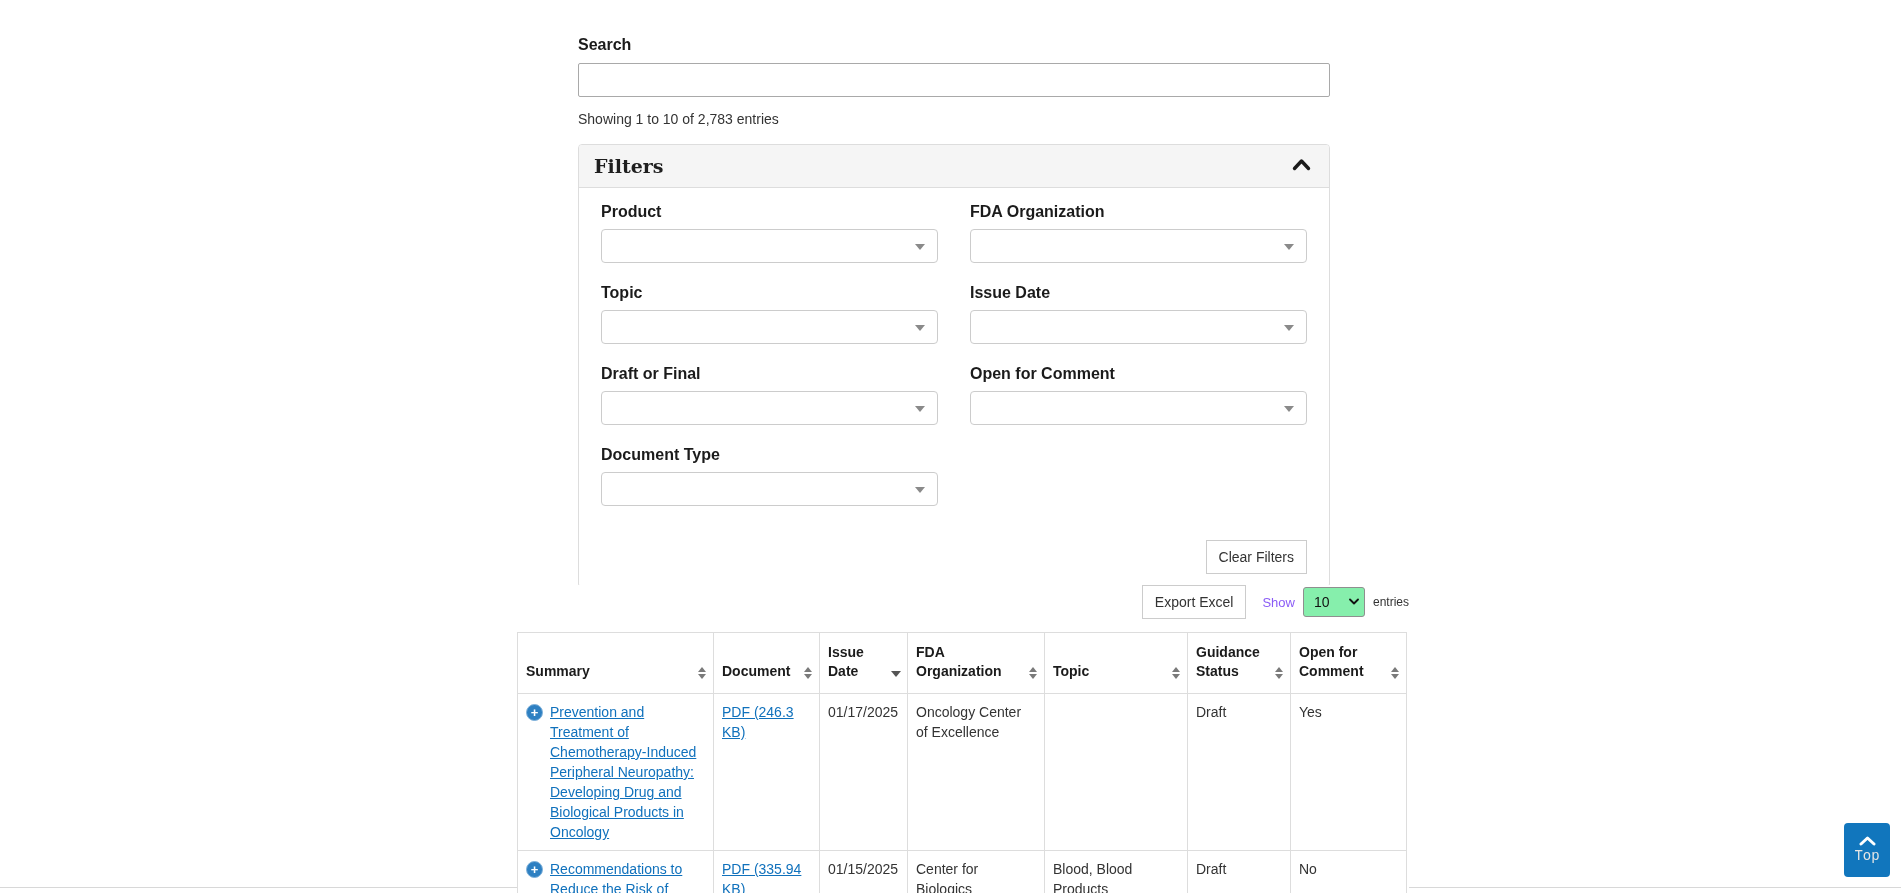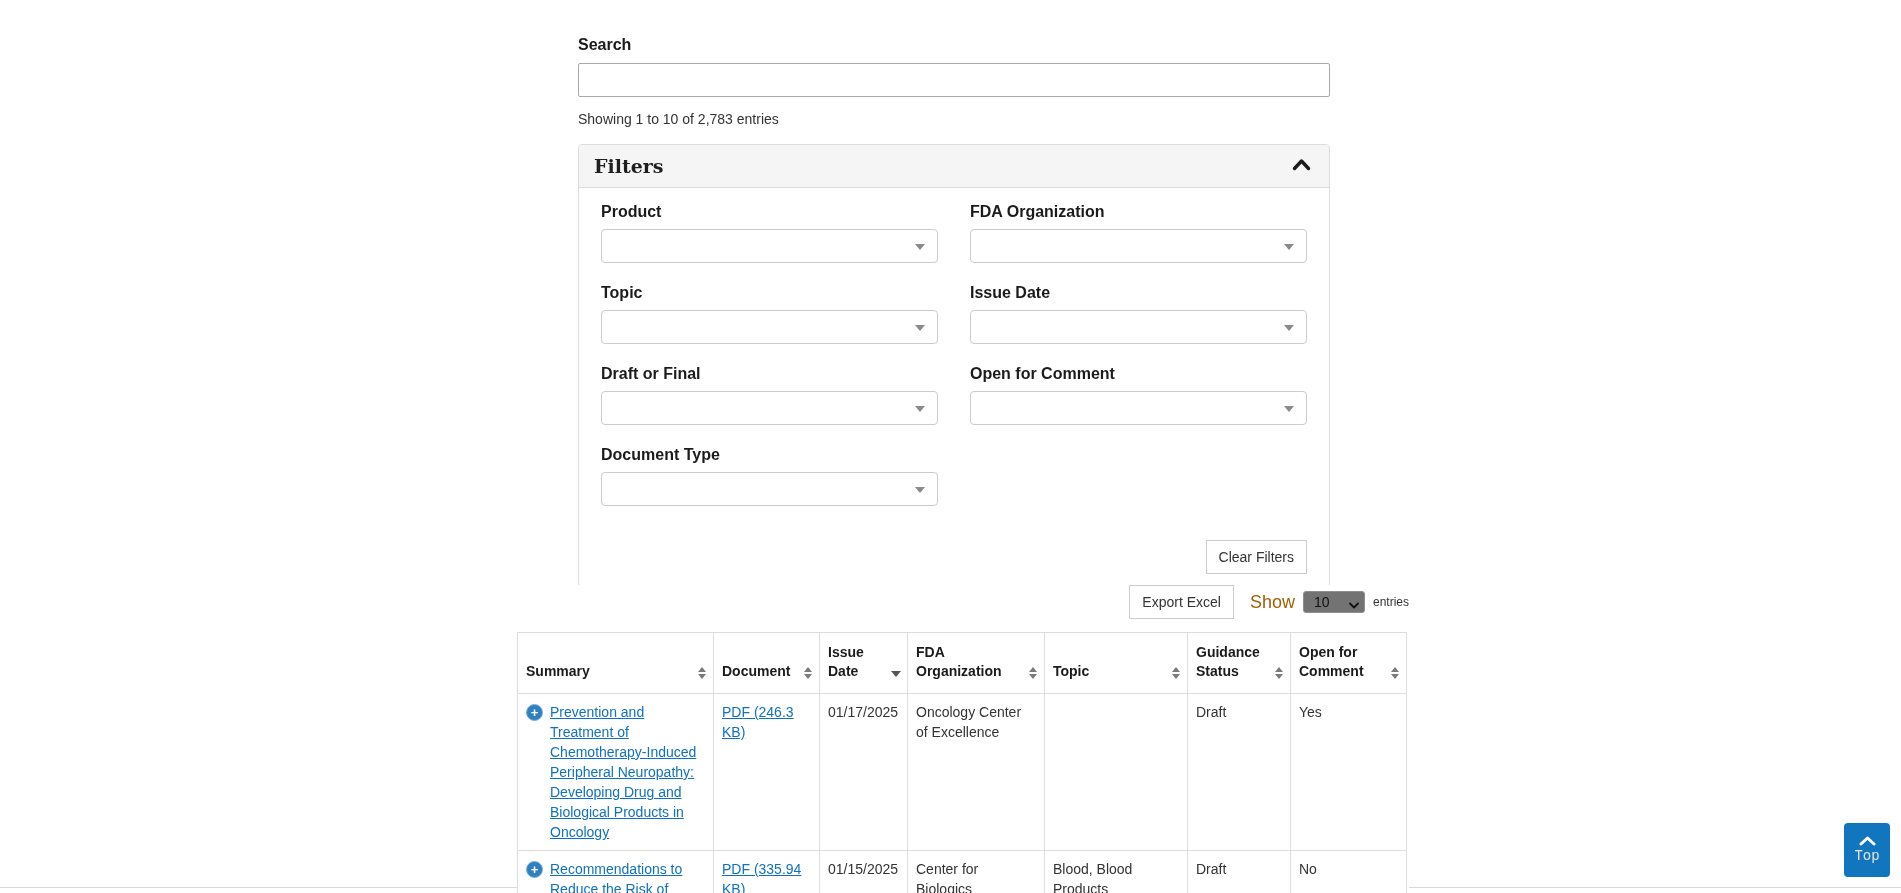--- a/index.html
+++ b/index.html
@@ -34,24 +34,24 @@
     border-left: 5px solid transparent; border-right: 5px solid transparent; border-top: 6px solid #8a8a8a; }
   .clear-row { display: flex; justify-content: flex-end; margin-top: 13px; }
   .btn { display: inline-block; background: #fff; border: 1px solid #ccc; border-radius: 0;
     font-size: 14px; color: #333; padding: 6px 12px; line-height: 20px; cursor: pointer;
     font-family: "Liberation Sans", sans-serif; }
 
   
   .table-col { position: absolute; left: 517px; top: 585px; width: 892px; background: #fff; z-index: 2; }
   .toolbar { display: flex; justify-content: flex-end; align-items: center; height: 34px; margin-bottom: 13px; }
   .toolbar .btn { margin-right: 16px; }
-  .show-label { font-size: 18px; color: #a16207; margin-right: 8px; }
+  .show-label { font-size: 13px; color: #8b5cf6; margin-right: 8px; }
   .select-wrap { position: relative; margin-right: 8px; }
-  .page-size-select { -webkit-appearance: none; appearance: none; width: 62px; height: 22px;
-    border: 1px solid #8f8f8f; border-radius: 3px; background: #737373; font-size: 14px;
+  .page-size-select { -webkit-appearance: none; appearance: none; width: 62px; height: 30px;
+    border: 1px solid #8f8f8f; border-radius: 3px; background: #86efac; font-size: 14px;
     color: #111; padding: 0 20px 0 10px; font-family: "Liberation Sans", sans-serif; }
   .select-wrap svg { position: absolute; right: 6px; top: 11px; pointer-events: none; }
   .entries-label { font-size: 12px; color: #333; }
 
   table.results { border-collapse: collapse; table-layout: fixed; width: 889px; background: #fff; }
   .results th, .results td { border: 1px solid #ddd; font-size: 14px; }
   .results th { position: relative; vertical-align: bottom; text-align: left; font-weight: bold;
     color: #1b1b1b; padding: 10px 16px 12px 8px; line-height: 19px; cursor: pointer; }
   .results td { vertical-align: top; padding: 8px; line-height: 20px; color: #333; }
   .sort-icon { position: absolute; right: 6px; bottom: 14px; width: 9px; }

